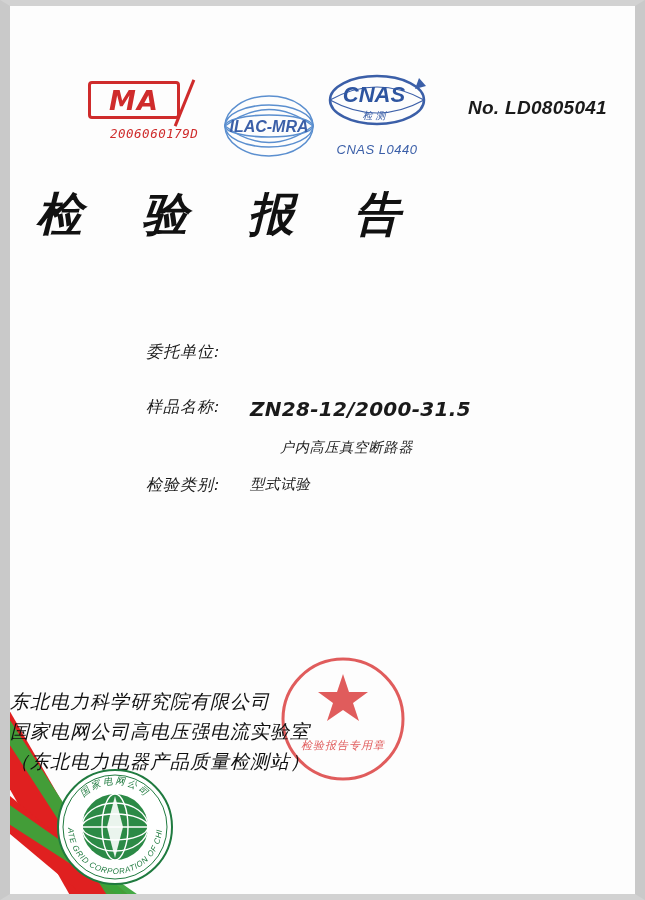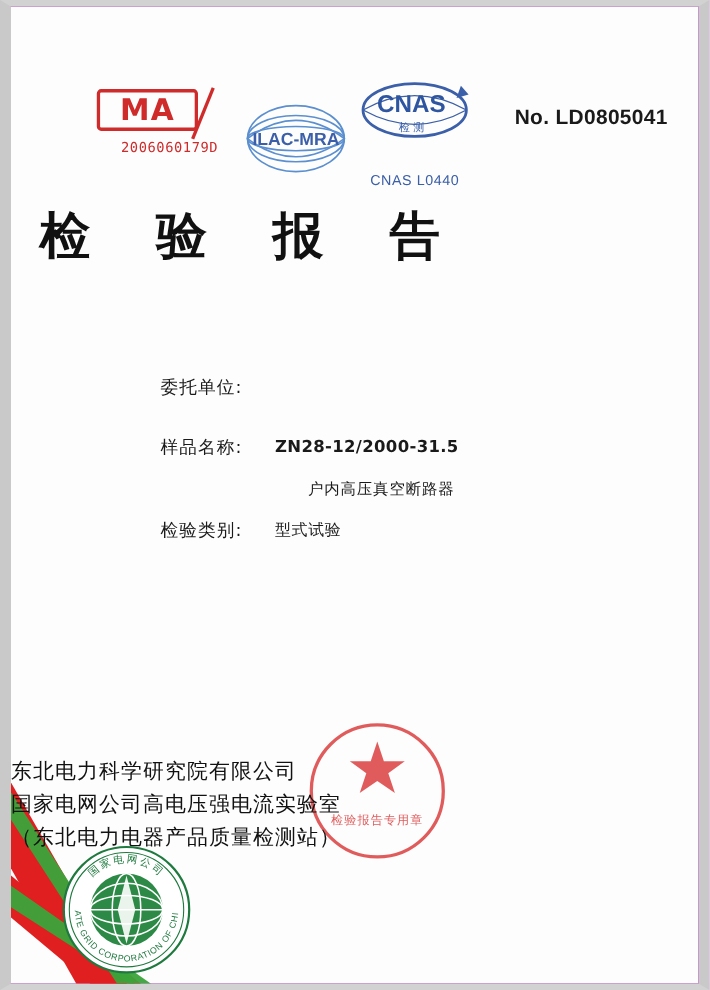--- a/index.html
+++ b/index.html
@@ -9,27 +9,28 @@
   }
   body {
     width: 645px;
     height: 900px;
     font-family: "Liberation Sans", sans-serif;
   }
   #page {
     position: relative;
     width: 645px;
     height: 900px;
-    background: #a21caf;
+    background: #7f1d1d;
     overflow: hidden;
     box-sizing: border-box;
     border-left: 10px solid #c9c9c9;
     border-right: 10px solid #c9c9c9;
     border-top: 6px solid #d2d2d2;
     border-bottom: 6px solid #d2d2d2;
+    font-style: italic;
   }
   #sheet {
     position: absolute;
     left: 0; top: 0;
     width: 625px;
     height: 888px;
     background: #fdfdfd;
   }
 
   
@@ -101,21 +102,21 @@
     left: 312px;
     top: 8px;
     width: 110px;
     text-align: center;
   }
   .cnas-label {
     font-family: "Liberation Sans", sans-serif;
     font-size: 13px;
     color: #3b5fa8;
     letter-spacing: 0.5px;
-    margin-top: 17px;
+    margin-top: 4px;
   }
 
   
   .report-no {
     position: absolute;
     right: 28px;
     top: 33px;
     font-family: "Liberation Sans", sans-serif;
     font-size: 19px;
     font-weight: bold;
@@ -158,21 +159,21 @@
     letter-spacing: 1px;
   }
   .field-value {
     font-family: "DejaVu Sans", sans-serif;
     font-size: 14.5px;
     color: #1a1a1a;
     letter-spacing: 0.6px;
   }
   .field-value.strong {
     font-weight: bold;
-    font-size: 15px;
+    font-size: 20px;
     letter-spacing: 0.3px;
   }
   .field-sub {
     margin-left: 104px;
     margin-top: 7px;
     margin-bottom: 18px;
     font-family: "DejaVu Sans", sans-serif;
     font-size: 14px;
     color: #1a1a1a;
     letter-spacing: 0.8px;

